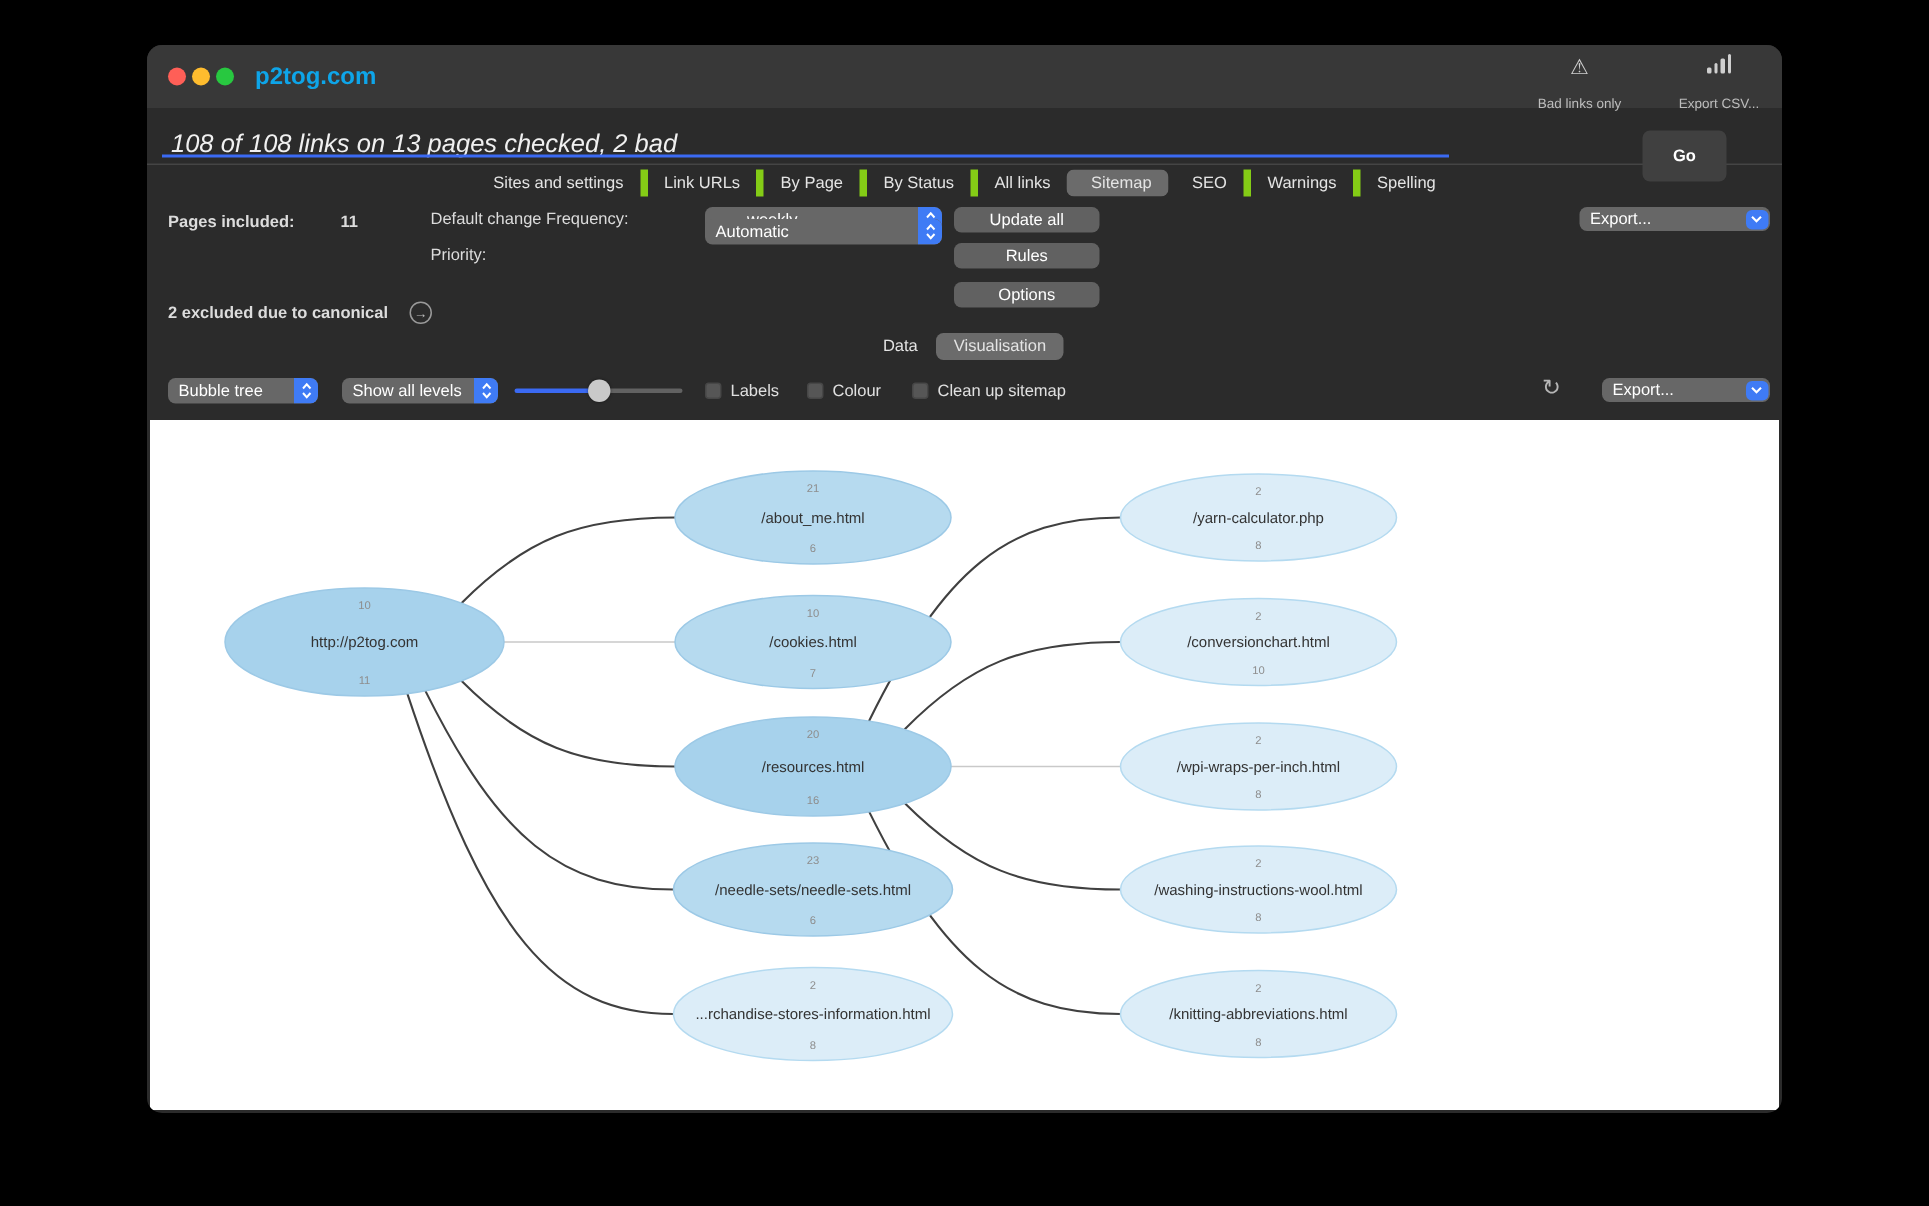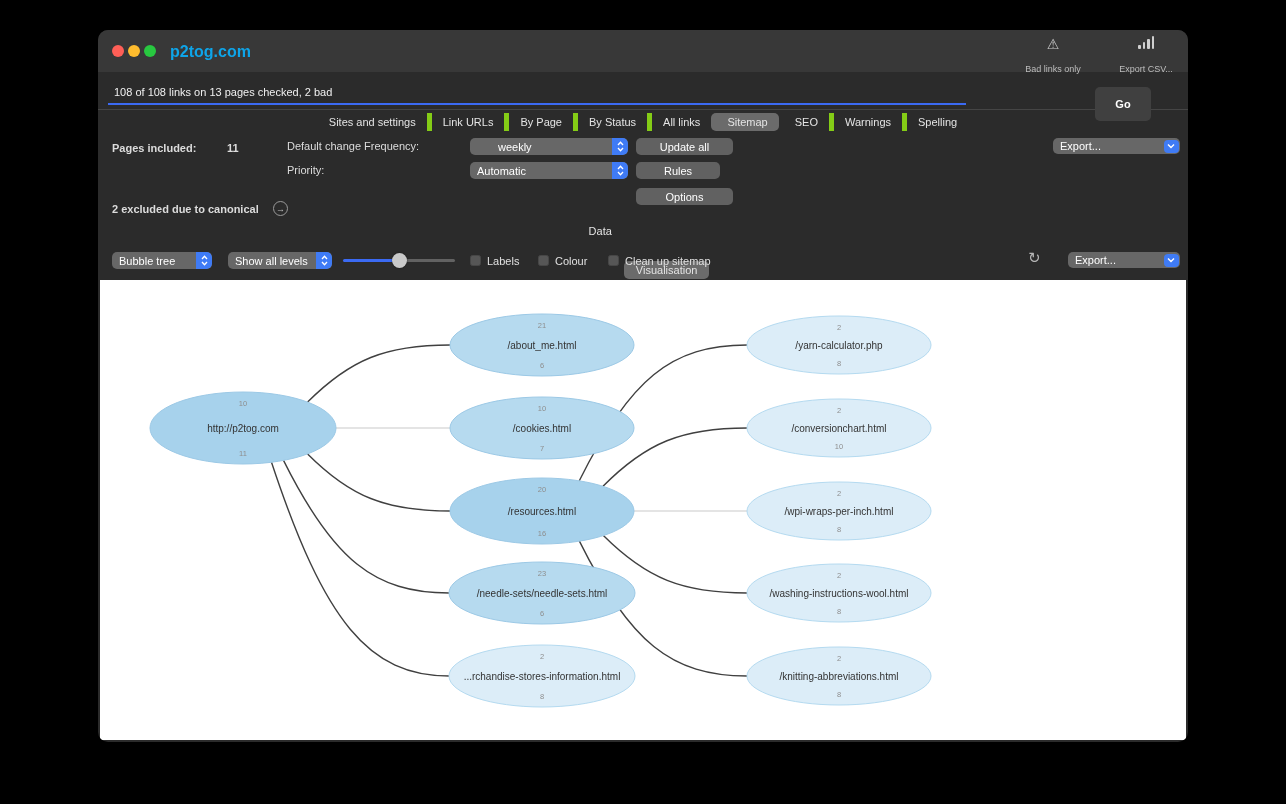--- a/index.html
+++ b/index.html
@@ -18,21 +18,21 @@
   .tb-item { position:absolute; top:6px; width:100px; text-align:center; color:#bdbdbd; cursor:default; }
   .tb-item .ticon { display:block; height:17px; font-size:14px; color:#cfcfcf; line-height:17px; }
   .tb-item .tlabel { display:block; font-size:9px; margin-top:11px; }
   .tb-badlinks { left:905px; }
   .tb-exportcsv { left:998px; }
   .bars { display:inline-flex; align-items:flex-end; gap:2px; height:13px; }
   .bars i { display:block; width:2.5px; background:#cfcfcf; border-radius:1px; }
 
   
   .urlrow { position:absolute; left:0; top:42px; width:100%; height:38px; border-bottom:1px solid #454545; }
-  .status-text { position:absolute; left:16px; top:56px; font-size:11px; color:#f0f0f0; }
+  .status-text { position:absolute; left:16px; top:56px; font-size:17px; color:#f0f0f0;font-style:italic; }
   .progress { position:absolute; left:10px; top:73px; width:858px; height:2px; background:#3b6af3; }
   .go-btn { position:absolute; left:997px; top:57px; width:56px; height:34px; background:#404040;
             border-radius:5px; color:#fff; font-size:11px; display:flex; align-items:center; justify-content:center;font-weight:bold; }
 
   
   .tabs { position:absolute; left:0; top:83px; width:100%; display:flex; justify-content:center; }
   .tab { font-size:11px; color:#e4e4e4; padding:3px 11px; border-left:5px solid #84cc16; white-space:nowrap; cursor:default; }
   .tab:first-child { border-left:none; }
   .tab.sel { background:#6b6b6b; border-radius:5px; border-left-color:transparent; }
   .tab.sel + .tab { border-left-color:transparent; }
@@ -47,21 +47,21 @@
   .popup .txt { flex:1; padding:0 7px; white-space:nowrap; }
   .popup .cap { width:16px; align-self:stretch; background:#3f7bf5; display:flex; align-items:center; justify-content:center; }
   .popup.updown .cap { border-radius:0 5px 5px 0; }
   .popup.pull .cap { border-radius:4px; margin:1.5px 1.5px; width:15px; }
   .circlearrow { position:absolute; width:15px; height:15px; border:1.4px solid #9a9a9a; border-radius:50%;
                  color:#bdbdbd; font-size:9px; display:flex; align-items:center; justify-content:center; }
 
   
   .viewtabs { position:absolute; left:0; top:192px; width:100%; display:flex; justify-content:center; }
   .vtab { font-size:11px; color:#e4e4e4; padding:3px 12px; cursor:default; }
-  .vtab.sel { background:#6b6b6b; border-radius:5px;margin-top:39px; }
+  .vtab.sel { background:#6b6b6b; border-radius:5px; }
 
   
   .chk { position:absolute; display:flex; align-items:center; gap:6px; color:#e0e0e0; font-size:11px; height:17px; cursor:default; }
   .chk .box { width:11px; height:11px; background:#565656; border:1px solid #474747; border-radius:2.5px; }
   .slider { position:absolute; left:245px; top:222px; width:112px; height:17px; }
   .slider .t1 { position:absolute; left:0; top:7px; height:3px; border-radius:2px; background:#3b6af3; }
   .slider .t2 { position:absolute; top:7px; height:3px; border-radius:2px; background:#626262; right:0; }
   .slider .thumb { position:absolute; top:1px; width:15px; height:15px; border-radius:50%; background:#c9c9c9;
                    box-shadow:0 0 2px rgba(0,0,0,.5); }
   .refresh { position:absolute; left:930px; top:219px; font-family:"DejaVu Sans", sans-serif; font-size:15px; color:#b5b5b5; cursor:default; }
@@ -124,30 +124,30 @@
     <span class="cap">
       <svg width="7" height="11" viewBox="0 0 7 11">
           <path d="M1 4 L3.5 1.2 L6 4" stroke="#fff" stroke-width="1.3" fill="none"></path>
           <path d="M1 7 L3.5 9.8 L6 7" stroke="#fff" stroke-width="1.3" fill="none"></path>
         </svg>
     </span>
   </div>
   <div class="btn" style="left:538px; top:108px; width:97px; height:17px;">Update all</div>
 
   <div class="lbl" style="left:189px; top:134px;">Priority:</div>
-  <div class="popup updown" style="left:372px; top:132px; width:158px; height:17px;gap:48px;">
+  <div class="popup updown" style="left:372px; top:116px; width:158px; height:17px;gap:48px;">
     <span class="txt">Automatic</span>
     <span class="cap">
       <svg width="7" height="11" viewBox="0 0 7 11">
           <path d="M1 4 L3.5 1.2 L6 4" stroke="#fff" stroke-width="1.3" fill="none"></path>
           <path d="M1 7 L3.5 9.8 L6 7" stroke="#fff" stroke-width="1.3" fill="none"></path>
         </svg>
     </span>
   </div>
-  <div class="btn" style="left:538px; top:132px; width:84px; height:17px;">Rules</div>
+  <div class="btn" style="left:538px; top:132px; width:97px; height:17px;">Rules</div>
   <div class="btn" style="left:538px; top:158px; width:97px; height:17px;">Options</div>
 
   <div class="popup pull" style="left:955px; top:108px; width:127px; height:16px;">
     <span class="txt">Export...</span>
     <span class="cap">
       <svg width="8" height="6" viewBox="0 0 8 6">
           <path d="M1 1.5 L4 4.5 L7 1.5" stroke="#fff" stroke-width="1.4" fill="none"></path>
         </svg>
     </span>
   </div>

